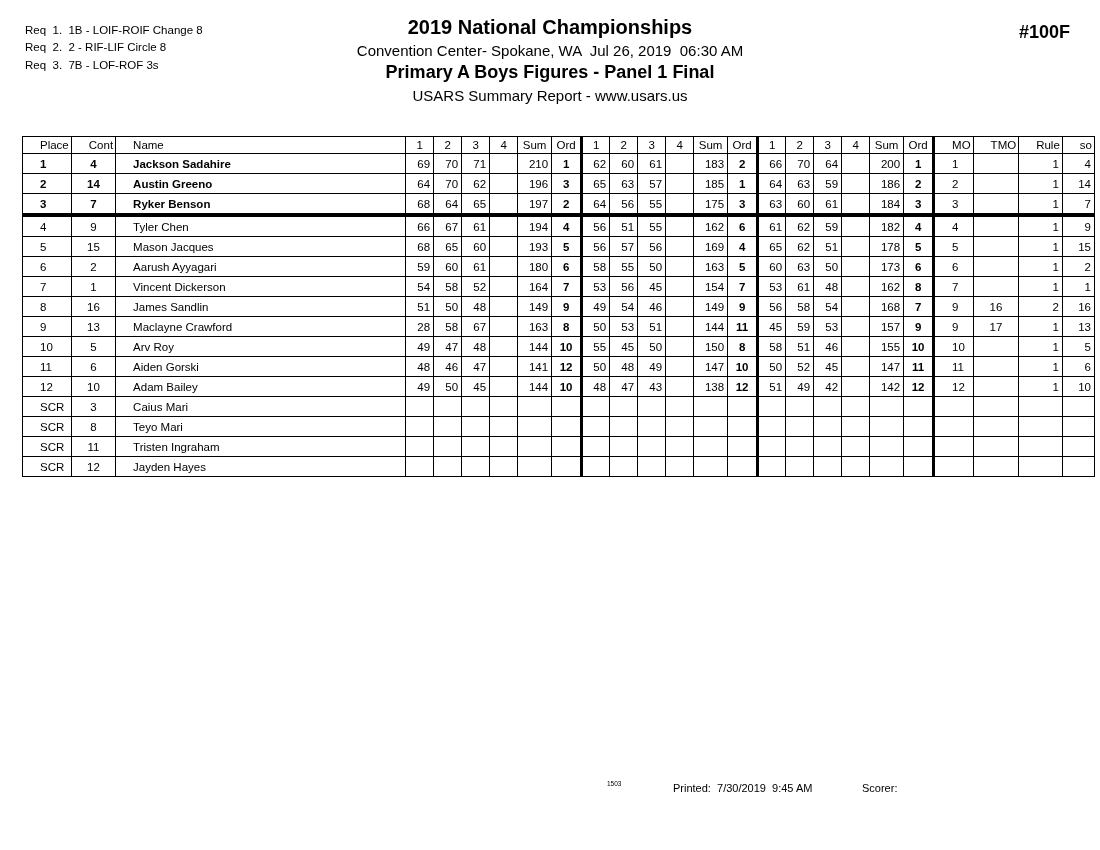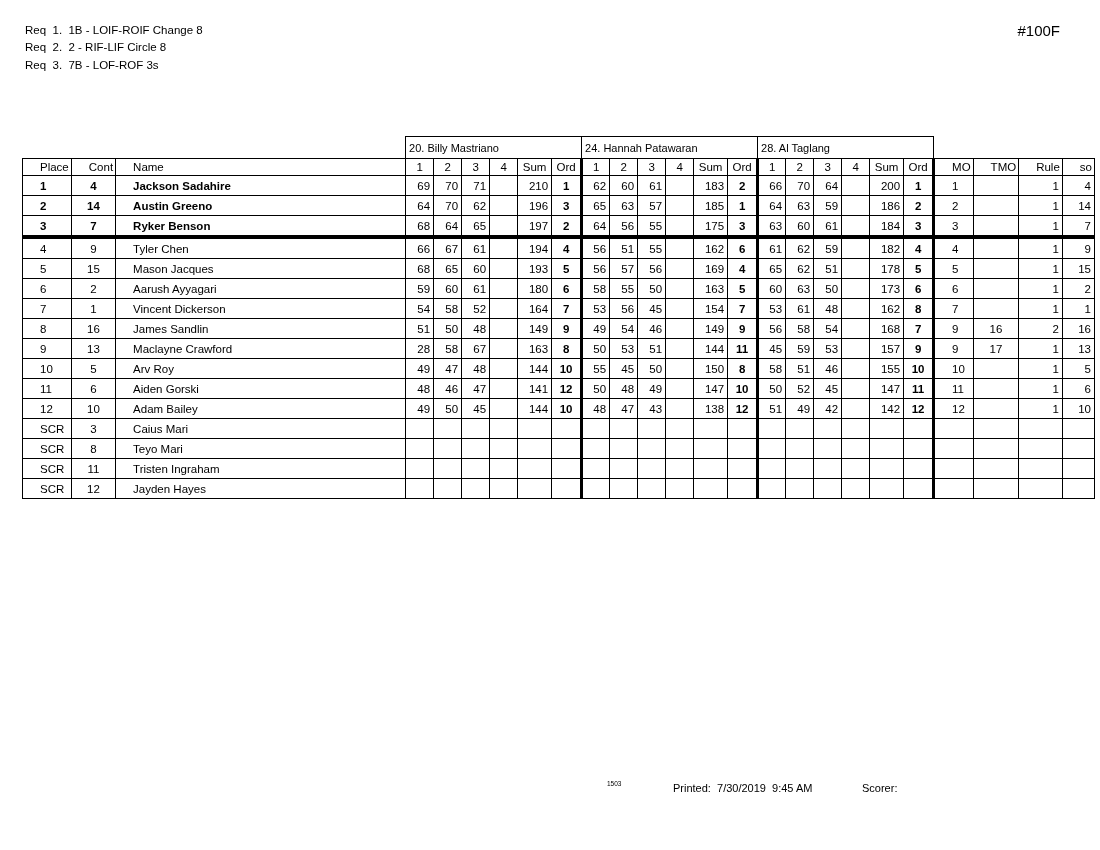--- a/index.html
+++ b/index.html
@@ -7,21 +7,21 @@
   .page{position:absolute;inset:0;}
 
   .reqs{position:absolute;left:25px;top:22px;font-size:11.5px;line-height:1.5;}
   .reqs div{white-space:pre;}
 
   .center-head{position:absolute;left:0;top:16px;width:1100px;text-align:center;}
   .title{font-size:20px;font-weight:bold;white-space:pre;}
   .subtitle{font-size:15px;margin-top:3px;white-space:pre;}
   .event{font-size:18px;font-weight:bold;margin-top:3px;white-space:pre;}
   .report{font-size:15px;margin-top:4px;white-space:pre;}
-  .docnum{position:absolute;right:40px;top:22px;font-size:15px;font-weight:normal;}
+  .docnum{position:absolute;right:30px;top:22px;font-size:18px;font-weight:bold;}
 
   table{position:absolute;left:22px;top:136px;border-collapse:collapse;table-layout:fixed;}
   td{border:1px solid #000;font-size:11.5px;height:19px;padding:0 2px;overflow:hidden;white-space:nowrap;}
   tr.jrow td{height:21px;}
   tr.hdr td{height:16px;}
   .nb{border:none;}
   .jname{font-size:11px;text-align:left;padding-left:3px;}
   .al{text-align:left;padding-left:17px;}
   .ac{text-align:center;}
   .ar{text-align:right;padding-right:3px;}
@@ -39,20 +39,26 @@
 <body>
 
 <div class="page">
 
   <div class="reqs">
     <div>Req  1.  1B - LOIF-ROIF Change 8</div>
     <div>Req  2.  2 - RIF-LIF Circle 8</div>
     <div>Req  3.  7B - LOF-ROF 3s</div>
   </div>
 
+  <div class="center-head">
+    <div class="title">2019 National Championships</div>
+    <div class="subtitle">Convention Center- Spokane, WA  Jul 26, 2019  06:30 AM</div>
+    <div class="event">Primary A Boys Figures - Panel 1 Final</div>
+    <div class="report">USARS Summary Report - www.usars.us</div>
+  </div>
 
   <div class="docnum">#100F</div>
 
   <table>
     <colgroup id="cols">
         <col style="width: 38px;">
         <col style="width: 34px;">
         <col style="width: 290px;">
         <col style="width: 28px;">
         <col style="width: 28px;">
@@ -71,27 +77,20 @@
         <col style="width: 28px;">
         <col style="width: 28px;">
         <col style="width: 34px;">
         <col style="width: 30px;">
         <col style="width: 30px;">
         <col style="width: 32px;">
         <col style="width: 30px;">
         <col style="width: 26px;">
       </colgroup>
     <tbody id="results-body">
-        <tr class="jrow">
-          <td class="nb" colspan="3"></td>
-          <td class="jname" colspan="6">20.  Billy Mastriano</td>
-          <td class="jname" colspan="6">24.  Hannah Patawaran</td>
-          <td class="jname" colspan="6">28.  Al Taglang</td>
-          <td class="nb" colspan="4"></td>
-        </tr>
         <tr class="hdr">
           <td class="al">Place</td>
           <td class="al">Cont</td>
           <td class="al">Name</td>
           <td class="ac">1</td>
           <td class="ac">2</td>
           <td class="ac">3</td>
           <td class="ac">4</td>
           <td class="ac">Sum</td>
           <td class="ac">Ord</td>

